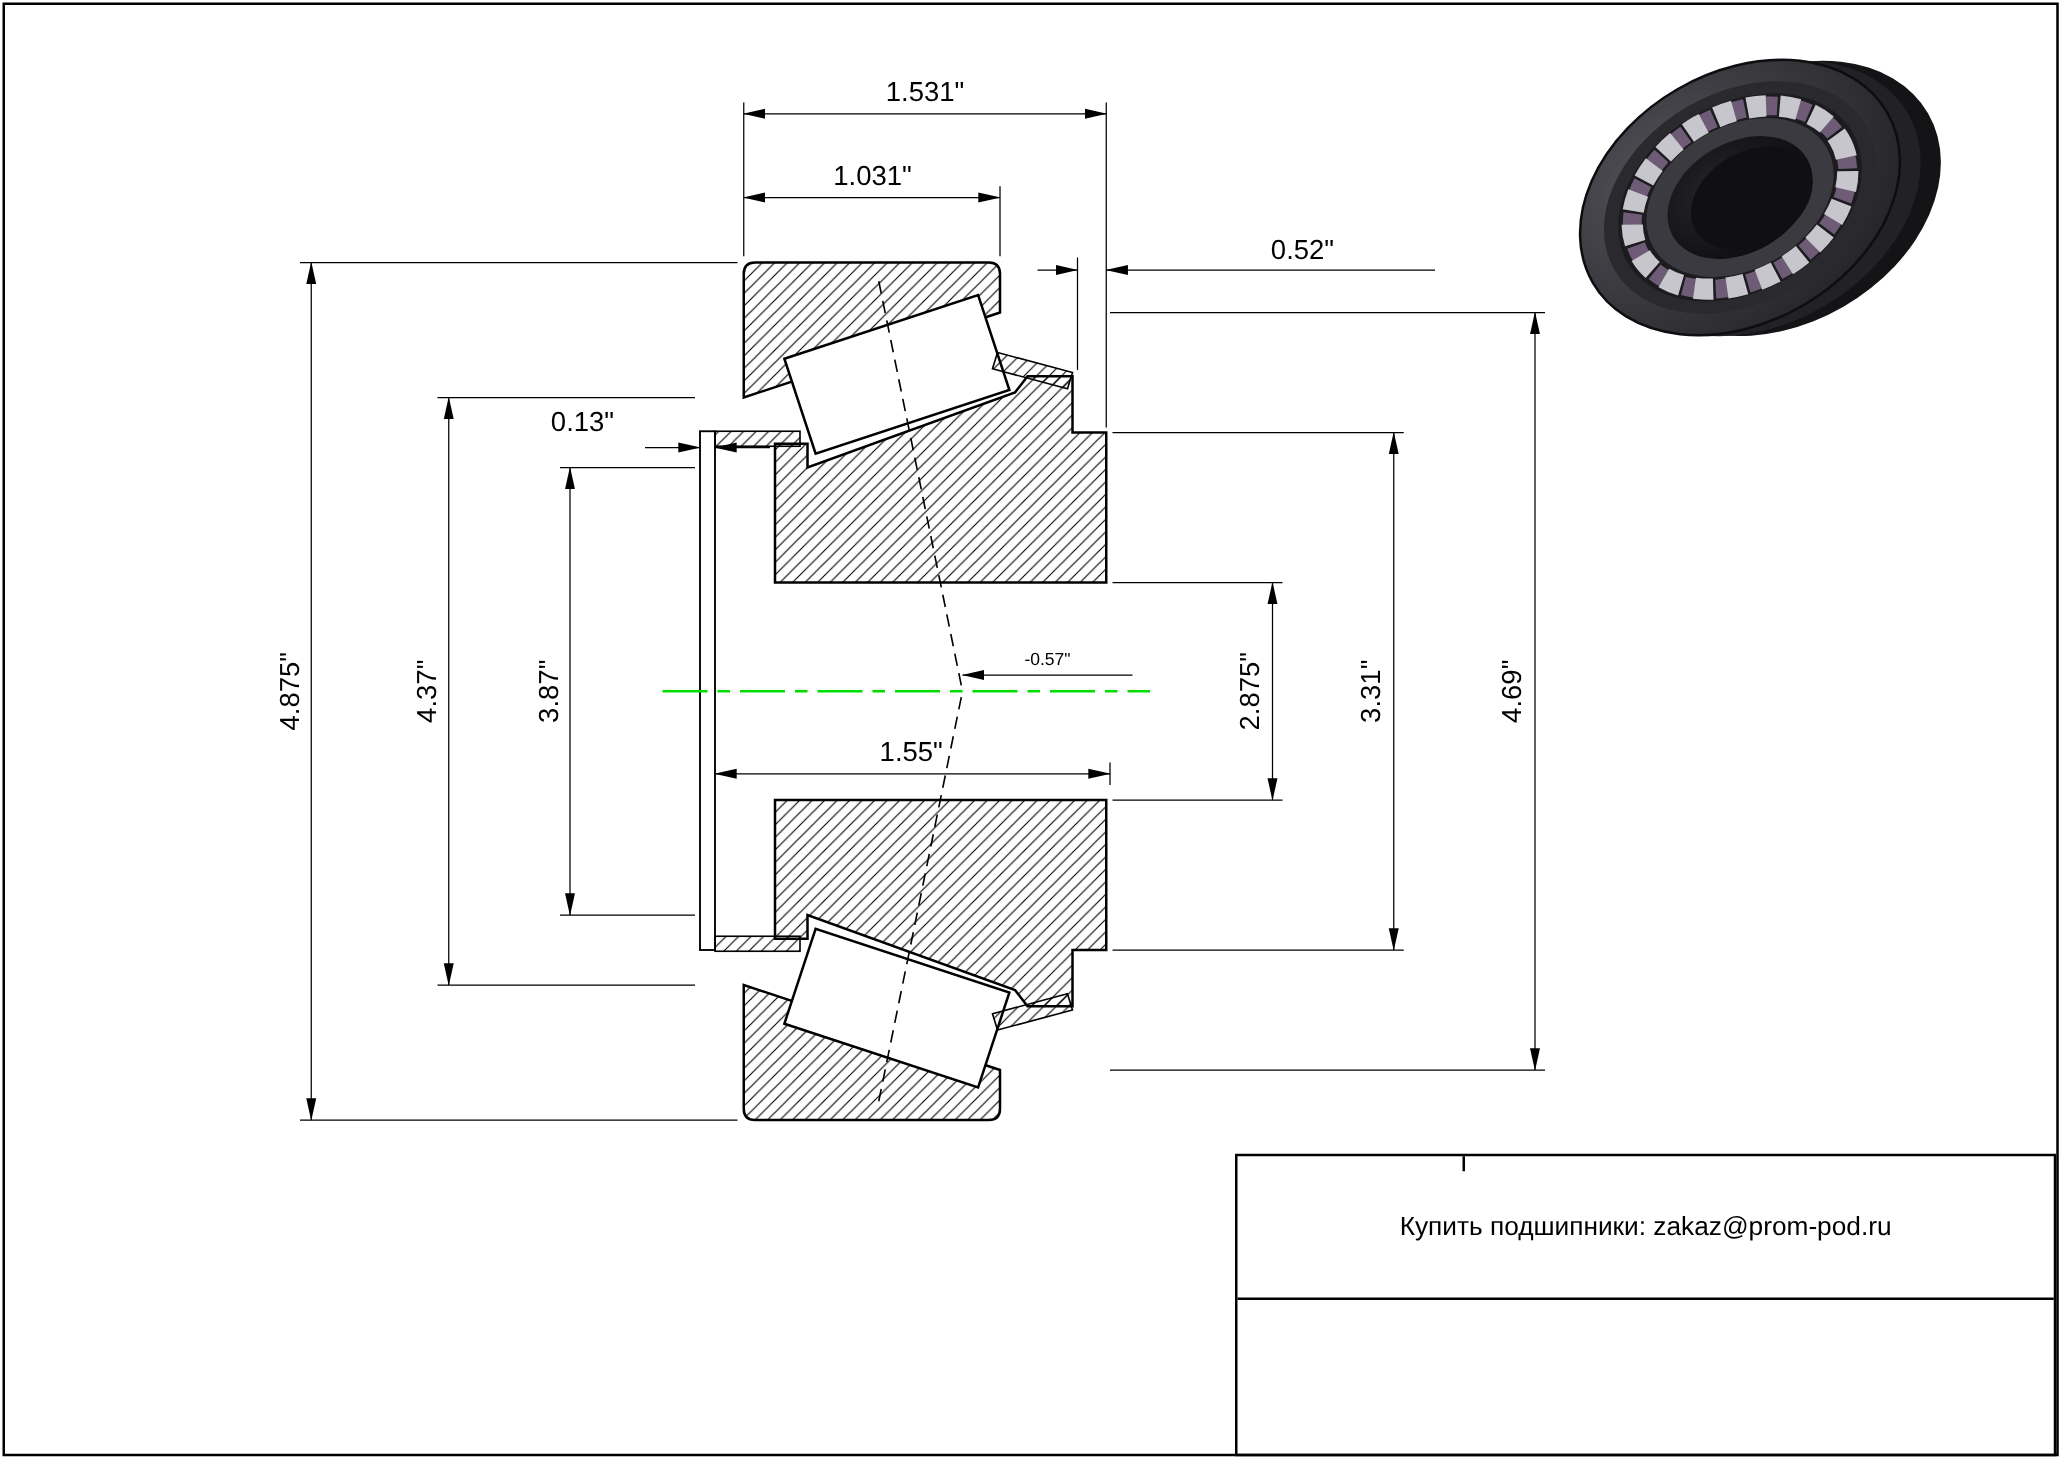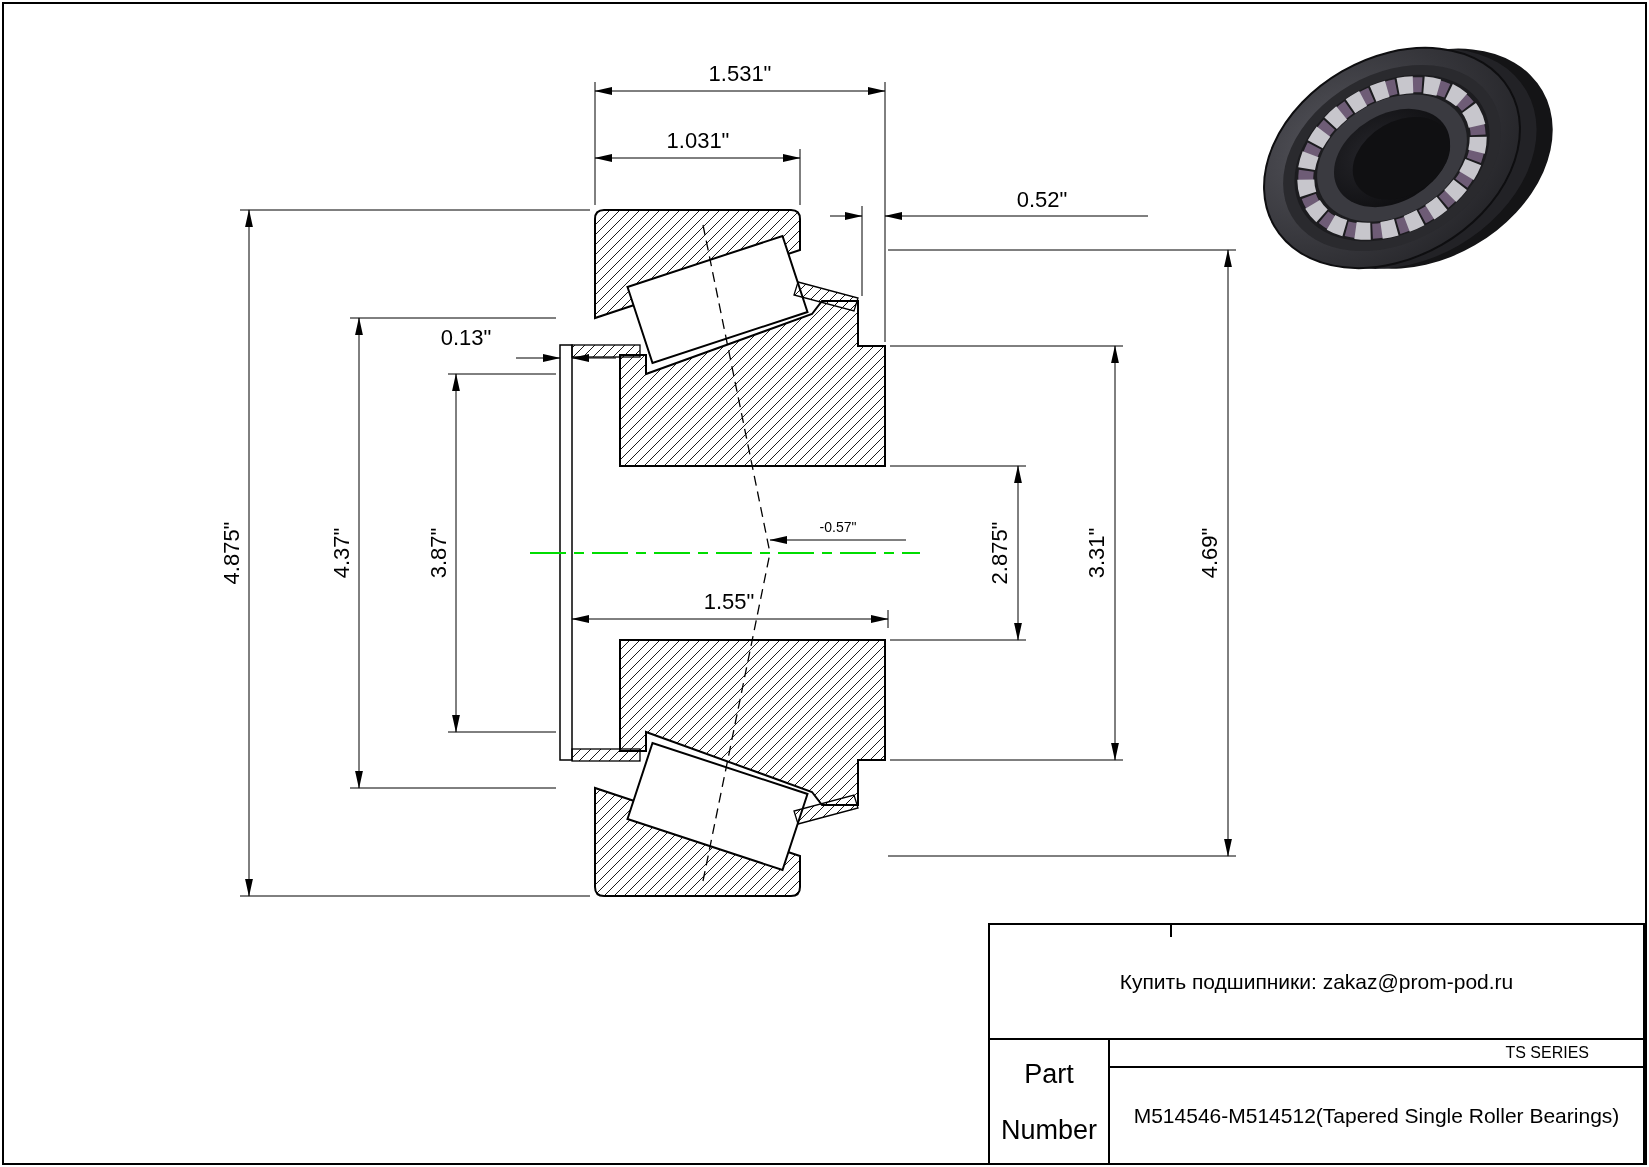--- a/index.html
+++ b/index.html
@@ -164,28 +164,16 @@
       <ellipse cx="0" cy="0" rx="62" ry="44" fill="url(#boreGrad)"></ellipse>
       <ellipse cx="8" cy="5" rx="52" ry="37" fill="#101012"></ellipse>
     </g>
   </svg>
 
   <div class="titleblock">
     <div class="tb-tick"></div>
     <div class="tb-row1">
       <span>Купить подшипники: zakaz@prom-pod.ru</span>
     </div>
-    <div class="tb-bottom">
-      <div class="tb-part">
-        <div>Part</div>
-        <div>Number</div>
-      </div>
-      <div class="tb-right">
-        <div class="tb-series">TS SERIES</div>
-        <div class="tb-partnum">
-          <span>M514546-M514512(Tapered Single Roller Bearings)</span>
-        </div>
-      </div>
-    </div>
   </div>
 
   <div class="frame"></div>
 </div>
 
 </body></html>

